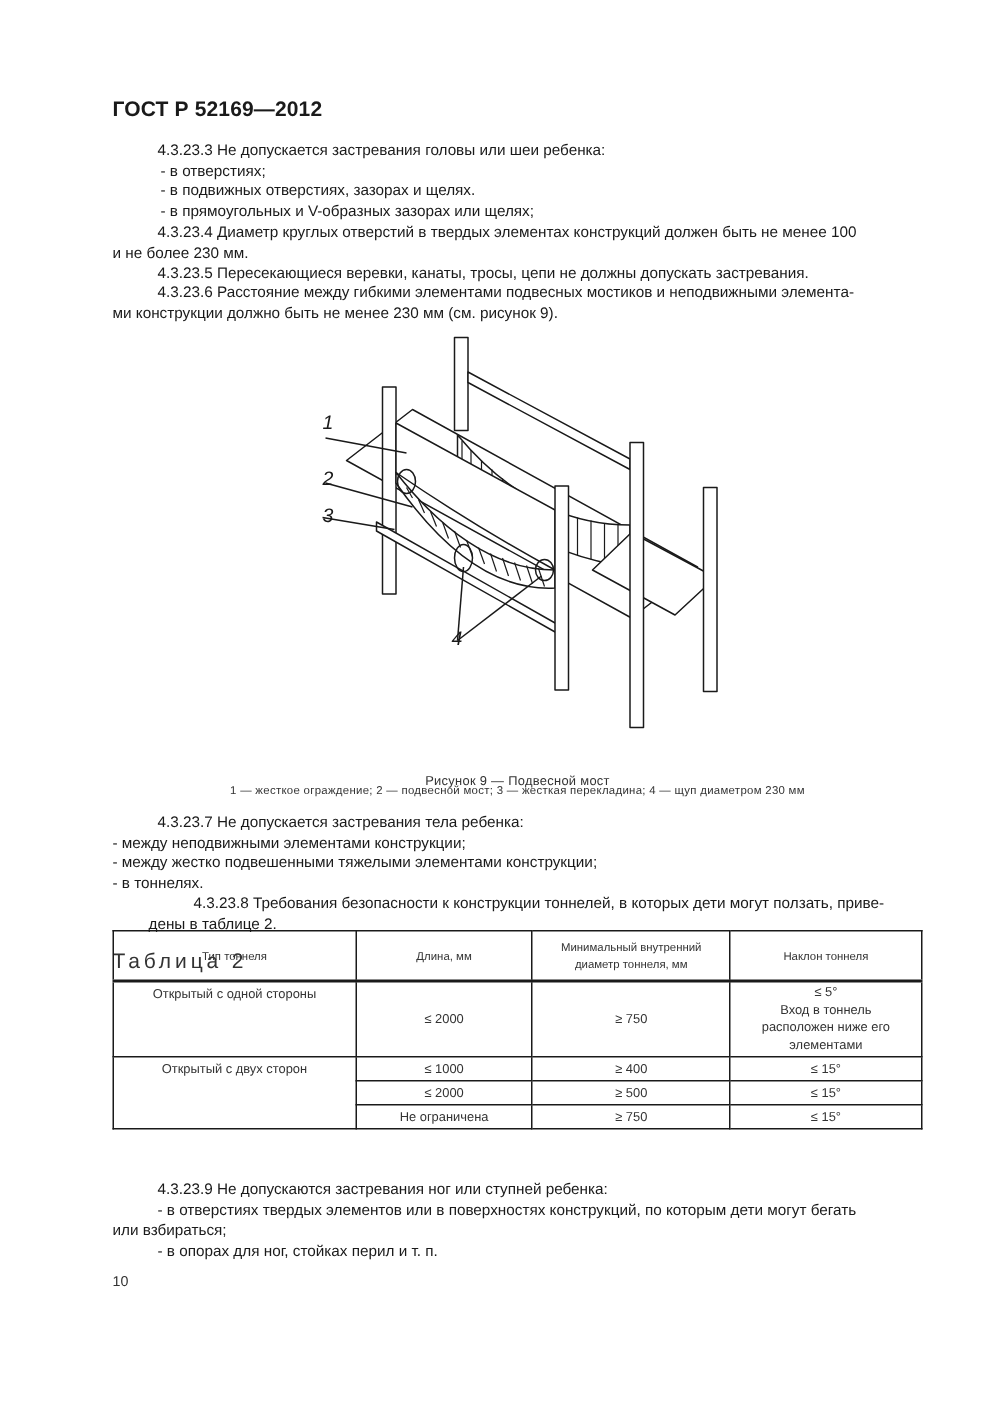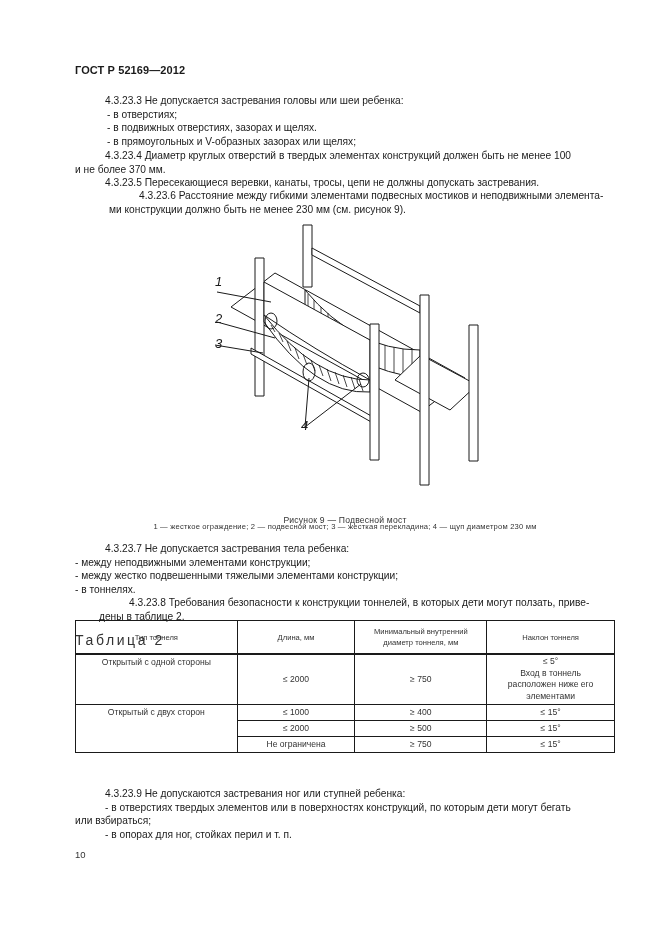--- a/index.html
+++ b/index.html
@@ -2,21 +2,21 @@
 <html><head>
 <meta charset="utf-8">
 <style>
   html, body { margin: 0; padding: 0; background: #ffffff; }
   body {
     width: 661px; height: 936px; position: relative; overflow: hidden;
     font-family: "Liberation Sans", sans-serif; color: #1a1a1a;
   }
   .header {
     position: absolute; left: 75px; top: 64px;
-    font-size: 11px; font-weight: bold; letter-spacing: 0.1px;
+    font-size: 14px; font-weight: bold; letter-spacing: 0.1px;
   }
   .para {
     position: absolute; left: 75px; width: 540px;
     font-size: 10.2px; line-height: 13.6px;
   }
   .ind { padding-left: 30px; }
   .line { white-space: nowrap; }
   .figure {
     position: absolute; left: 205px; top: 220px; width: 300px; height: 280px;
   }
@@ -58,28 +58,28 @@
 
 <div class="para" style="top:94px;">
   <div class="line ind">4.3.23.3  Не допускается застревания головы или шеи ребенка:</div>
   <div class="line ind" style="padding-left:32px">-  в отверстиях;</div>
   <div class="line ind" style="padding-left:32px">-  в подвижных отверстиях, зазорах и щелях.</div>
   <div class="line ind" style="padding-left:32px">-  в прямоугольных и V-образных зазорах или щелях;</div>
 </div>
 
 <div class="para" style="top:149px;">
   <div class="line ind">4.3.23.4  Диаметр круглых отверстий в твердых элементах конструкций должен быть не менее 100</div>
-  <div class="line">и не более 370 мм.</div>
+  <div class="line">и не более 230 мм.</div>
 </div>
 
 <div class="para" style="top:176px;">
   <div class="line ind">4.3.23.5  Пересекающиеся веревки, канаты, тросы, цепи не должны допускать застревания.</div>
 </div>
 
-<div class="para" style="top:189px;margin-left:34px;">
+<div class="para" style="top:189px;">
   <div class="line ind">4.3.23.6  Расстояние между гибкими элементами подвесных мостиков и неподвижными элемента-</div>
   <div class="line">ми конструкции должно быть не менее 230 мм (см. рисунок 9).</div>
 </div>
 
 <svg class="figure" viewBox="0 0 300 280" width="300" height="280">
   <g fill="none" stroke="#1a1a1a" stroke-width="1" stroke-linejoin="round">
 
     <rect x="98" y="5" width="9" height="62" fill="#fff"></rect>
 
     <path d="M107 28 L215 86 L215 93 L107 35 Z" fill="#fff"></path>

